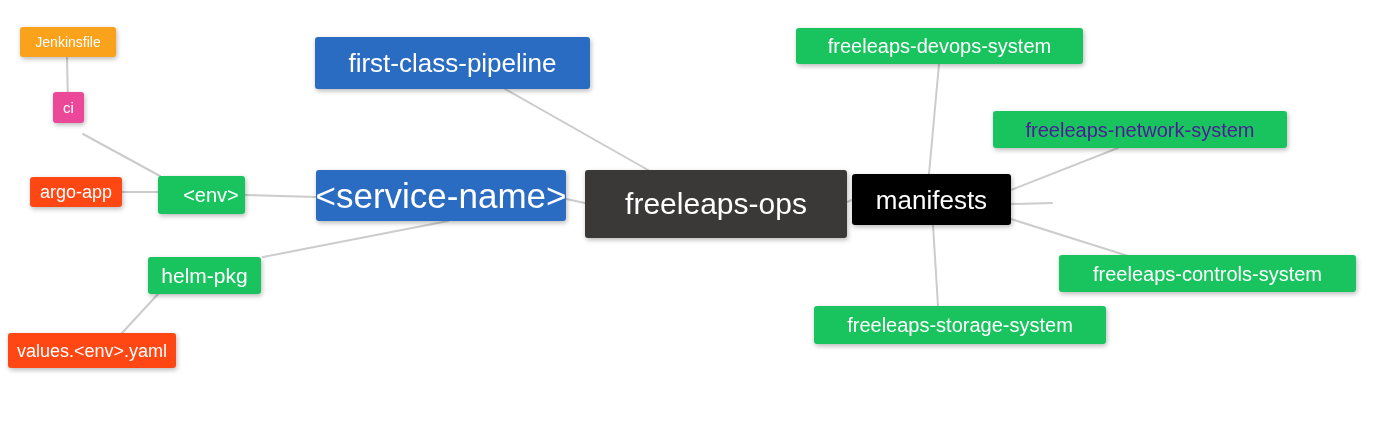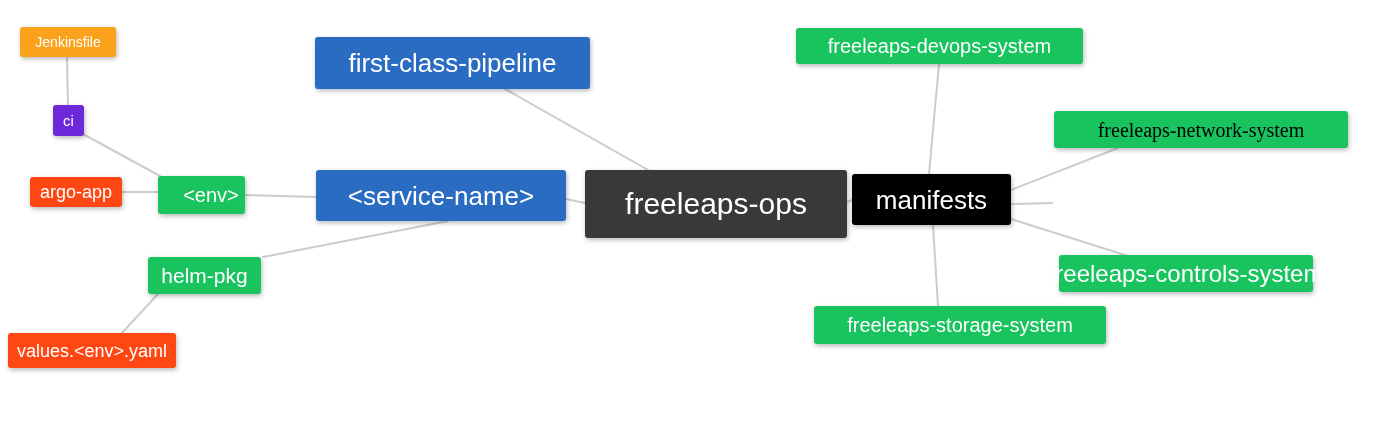--- a/index.html
+++ b/index.html
@@ -46,26 +46,26 @@
       <line x1="505" y1="89" x2="648" y2="170" stroke="#cccccc" stroke-width="2" stroke-linecap="round"></line>
       <line x1="847" y1="202" x2="852" y2="200" stroke="#cccccc" stroke-width="2" stroke-linecap="round"></line>
       <line x1="929" y1="174" x2="939" y2="64" stroke="#cccccc" stroke-width="2" stroke-linecap="round"></line>
       <line x1="1011" y1="190" x2="1118" y2="148" stroke="#cccccc" stroke-width="2" stroke-linecap="round"></line>
       <line x1="1011" y1="204" x2="1052" y2="203" stroke="#cccccc" stroke-width="2" stroke-linecap="round"></line>
       <line x1="1011" y1="219" x2="1128" y2="256" stroke="#cccccc" stroke-width="2" stroke-linecap="round"></line>
       <line x1="933" y1="225" x2="938" y2="306" stroke="#cccccc" stroke-width="2" stroke-linecap="round"></line>
     </svg>
 
 <div class="node" style="left: 20px; top: 27px; width: 96px; height: 30px; font-size: 14px; background: rgb(250, 162, 27); color: rgb(255, 255, 255);">Jenkinsfile</div>
-    <div class="node" style="left: 53px; top: 105px; width: 31px; height: 31px; font-size: 15px; background: #6d28d9; color: rgb(255, 255, 255);">ci</div>
+    <div class="node" style="left: 53px; top: 92px; width: 31px; height: 31px; font-size: 15px; background: #ec4899; color: rgb(255, 255, 255);">ci</div>
     <div class="node" style="left: 30px; top: 177px; width: 92px; height: 30px; font-size: 18px; background: rgb(255, 71, 19); color: rgb(255, 255, 255);">argo-app</div>
     <div class="node" style="left: 158px; top: 176px; width: 87px; height: 38px; font-size: 20px; background: rgb(25, 196, 95); color: rgb(255, 255, 255); padding-left: 19px;">&lt;env&gt;</div>
-    <div class="node" style="left: 316px; top: 170px; width: 250px; height: 51px; font-size: 26px; background: rgb(43, 108, 195); color: rgb(255, 255, 255);">&lt;service-name&gt;</div>
+    <div class="node" style="left: 316px; top: 170px; width: 250px; height: 51px; font-size: 35px; background: rgb(43, 108, 195); color: rgb(255, 255, 255);">&lt;service-name&gt;</div>
     <div class="node" style="left: 315px; top: 37px; width: 275px; height: 52px; font-size: 26px; background: rgb(43, 108, 195); color: rgb(255, 255, 255);">first-class-pipeline</div>
     <div class="node" style="left: 585px; top: 170px; width: 262px; height: 68px; font-size: 30px; background: rgb(59, 56, 56); color: rgb(255, 255, 255);">freeleaps-ops</div>
     <div class="node" style="left: 852px; top: 174px; width: 159px; height: 51px; font-size: 26px; background: #000000; color: rgb(255, 255, 255);">manifests</div>
     <div class="node" style="left: 148px; top: 257px; width: 113px; height: 37px; font-size: 21px; background: rgb(25, 196, 95); color: rgb(255, 255, 255);">helm-pkg</div>
     <div class="node" style="left: 8px; top: 333px; width: 168px; height: 35px; font-size: 18px; background: rgb(255, 71, 19); color: rgb(255, 255, 255);">values.&lt;env&gt;.yaml</div>
     <div class="node" style="left: 796px; top: 28px; width: 287px; height: 36px; font-size: 20px; background: rgb(25, 196, 95); color: rgb(255, 255, 255);">freeleaps-devops-system</div>
-    <div class="node" style="left: 1054px; top: 111px; width: 294px; height: 37px; font-size: 20px; background: rgb(25, 196, 95); color: #000000; font-family: Liberation Serif, serif;">freeleaps-network-system</div>
-    <div class="node" style="left: 1059px; top: 255px; width: 254px; height: 37px; font-size: 24px; background: rgb(25, 196, 95); color: rgb(255, 255, 255);">freeleaps-controls-system</div>
+    <div class="node" style="left: 993px; top: 111px; width: 294px; height: 37px; font-size: 20px; background: rgb(25, 196, 95); color: #4c1d95;">freeleaps-network-system</div>
+    <div class="node" style="left: 1059px; top: 255px; width: 297px; height: 37px; font-size: 20px; background: rgb(25, 196, 95); color: rgb(255, 255, 255);">freeleaps-controls-system</div>
     <div class="node" style="left: 814px; top: 306px; width: 292px; height: 38px; font-size: 20px; background: rgb(25, 196, 95); color: rgb(255, 255, 255);">freeleaps-storage-system</div>
   </div>
 
 </body></html>

